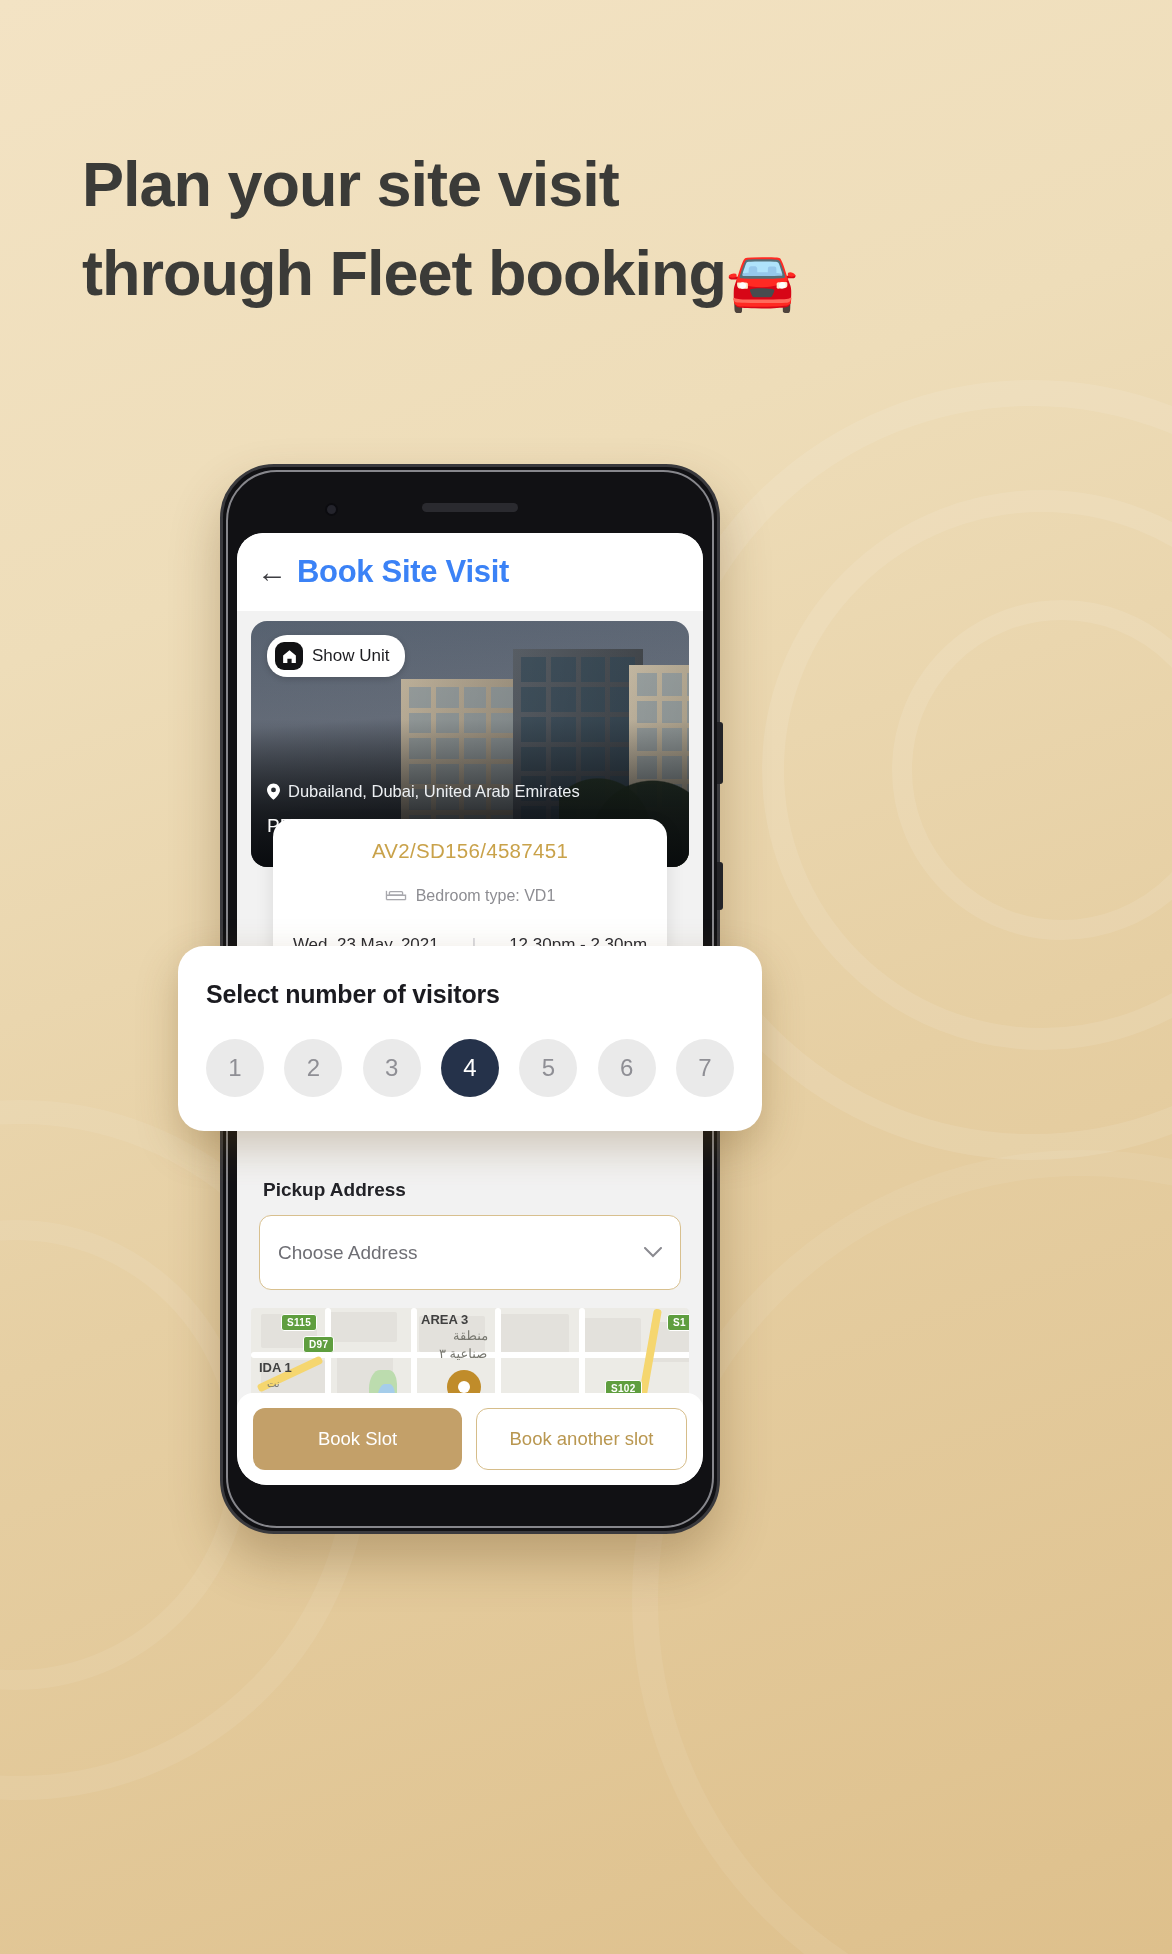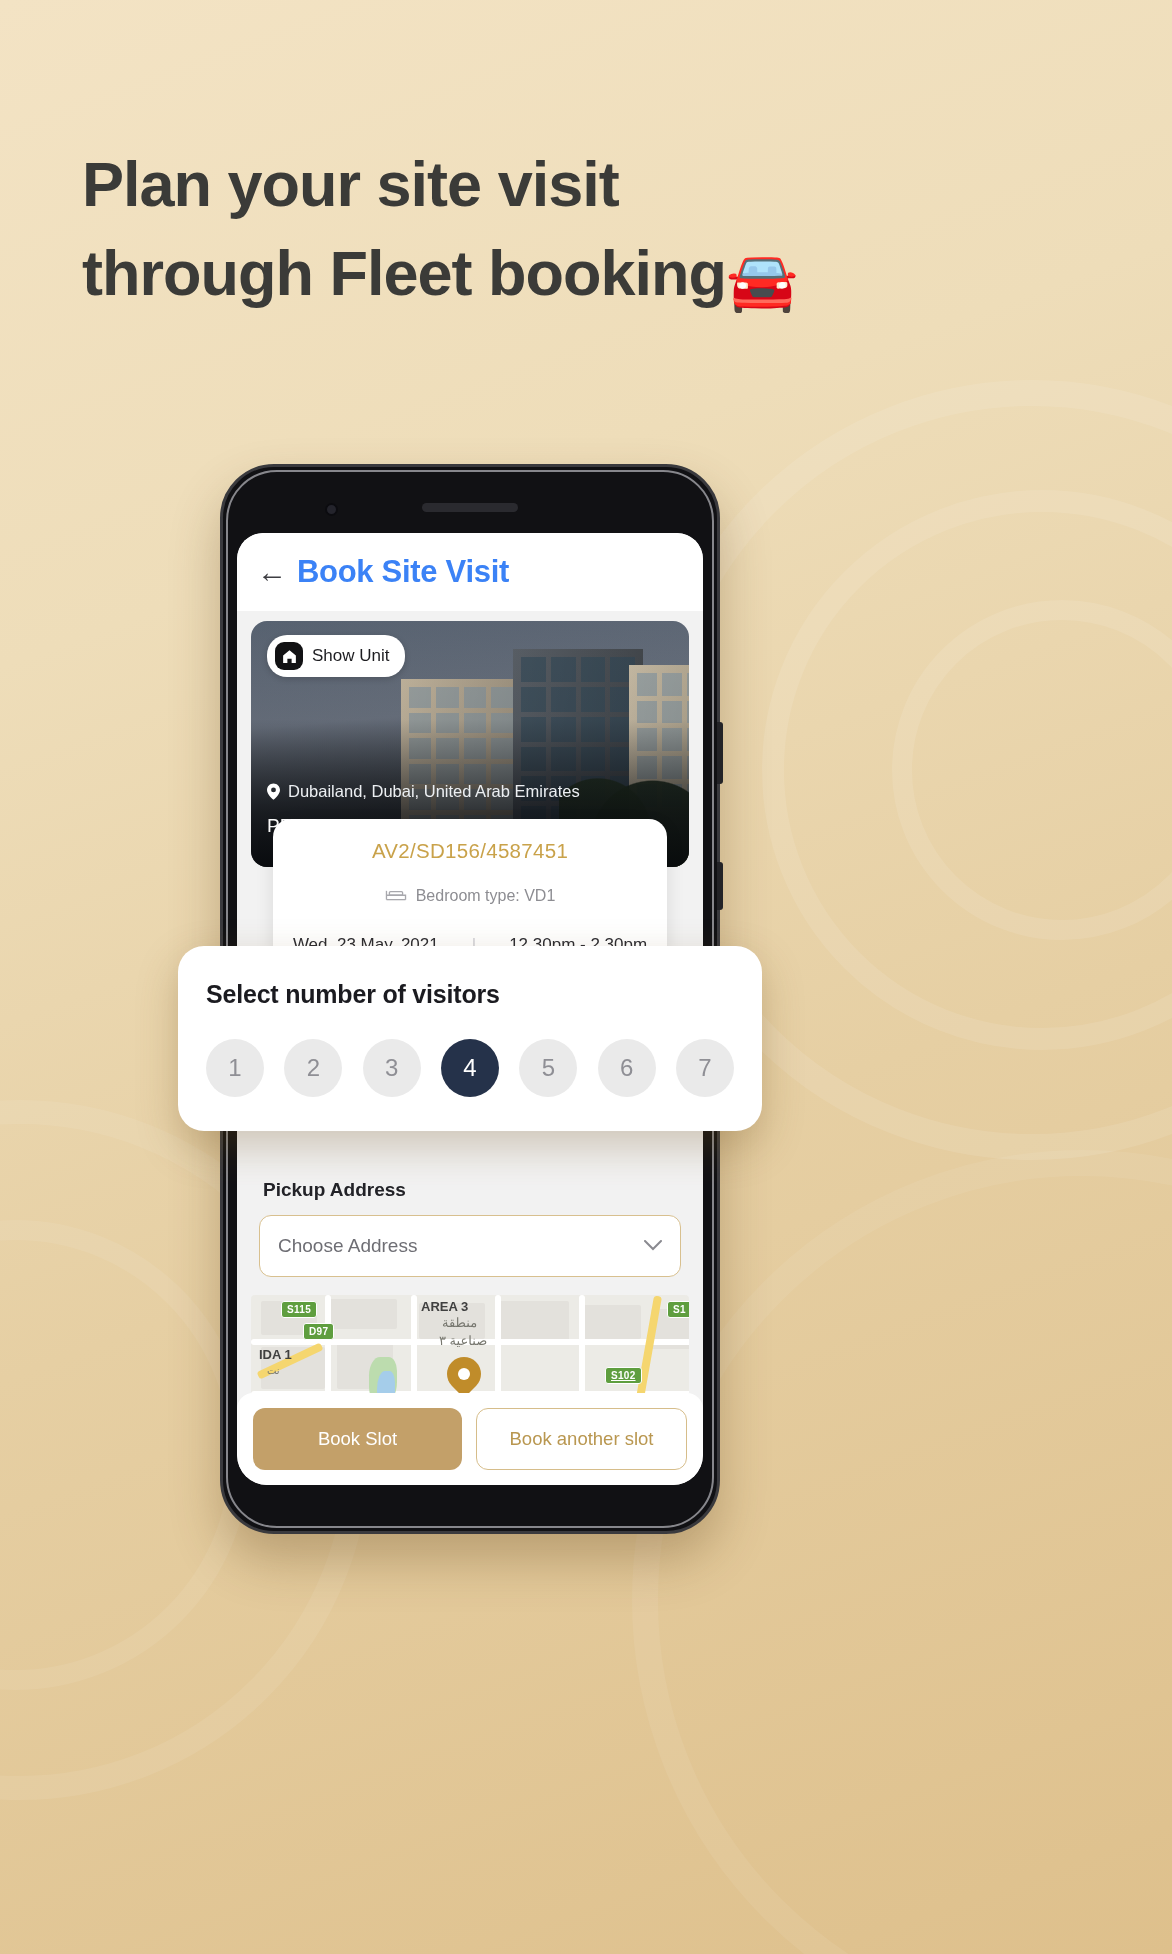--- a/index.html
+++ b/index.html
@@ -208,21 +208,21 @@
   }
   #datetime-row .sep { color: #cfcfd4; }
 
   
   #visitors-inline { height: 190px; }
 
   
   #pickup-wrap { padding: 2px 8px 0 8px; }
   #pickup-label { font-size: 19px; font-weight: bold; color: #232328; margin: 14px 0 14px 4px; }
   #address-select {
-    height: 62px;
+    height: 75px;
     border: 1.6px solid #d8c08f;
     border-radius: 12px;
     display: flex; align-items: center; justify-content: space-between;
     padding: 0 18px;
     background: #fff;
   }
   #address-value { font-size: 19px; color: #6e6e74; }
   #chev { color: #8a8a90; font-size: 16px; }
 
   
@@ -536,21 +536,21 @@
 
         <div class="green" style="left:118px; top:62px; width:28px; height:46px;"></div>
         <div class="water" style="left:126px; top:76px; width:18px; height:40px;"></div>
 
         <div class="shield" style="left:30px; top:6px;">S115</div>
         <div class="shield" style="left:52px; top:28px;">D97</div>
         <div class="shield" style="left:416px; top:6px;">S1</div>
         <div class="shield" style="left:354px; top:72px;text-decoration:underline;">S102</div>
 
         <div class="maplabel dark" style="left:170px; top:4px;">AREA 3</div>
-        <div class="maplabel ar" style="left:191px; top:20px;">منطقة</div>
+        <div class="maplabel ar" style="left:202px; top:20px;">منطقة</div>
         <div class="maplabel ar" style="left:188px; top:38px;">صناعية ٣</div>
         <div class="maplabel dark" style="left:8px; top:52px;">IDA 1</div>
         <div class="maplabel ar" style="left:16px; top:70px; font-size:10px;">نت</div>
 
         <div id="map-pin"></div>
       </div>
 
     </div>
 
     <div id="bottom-bar">

